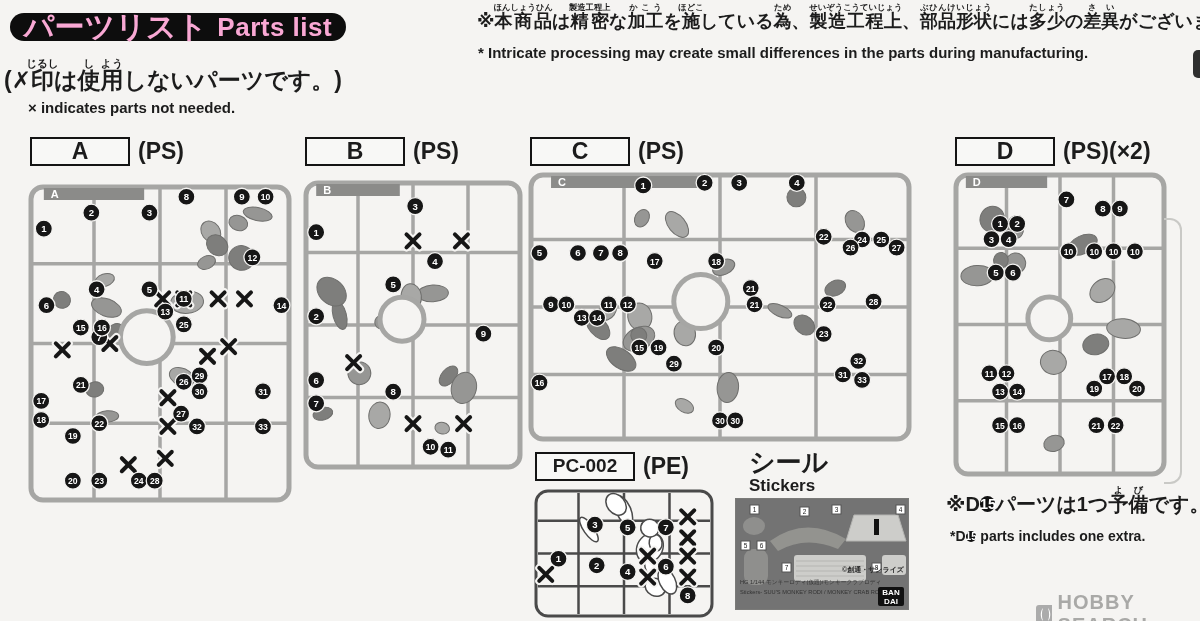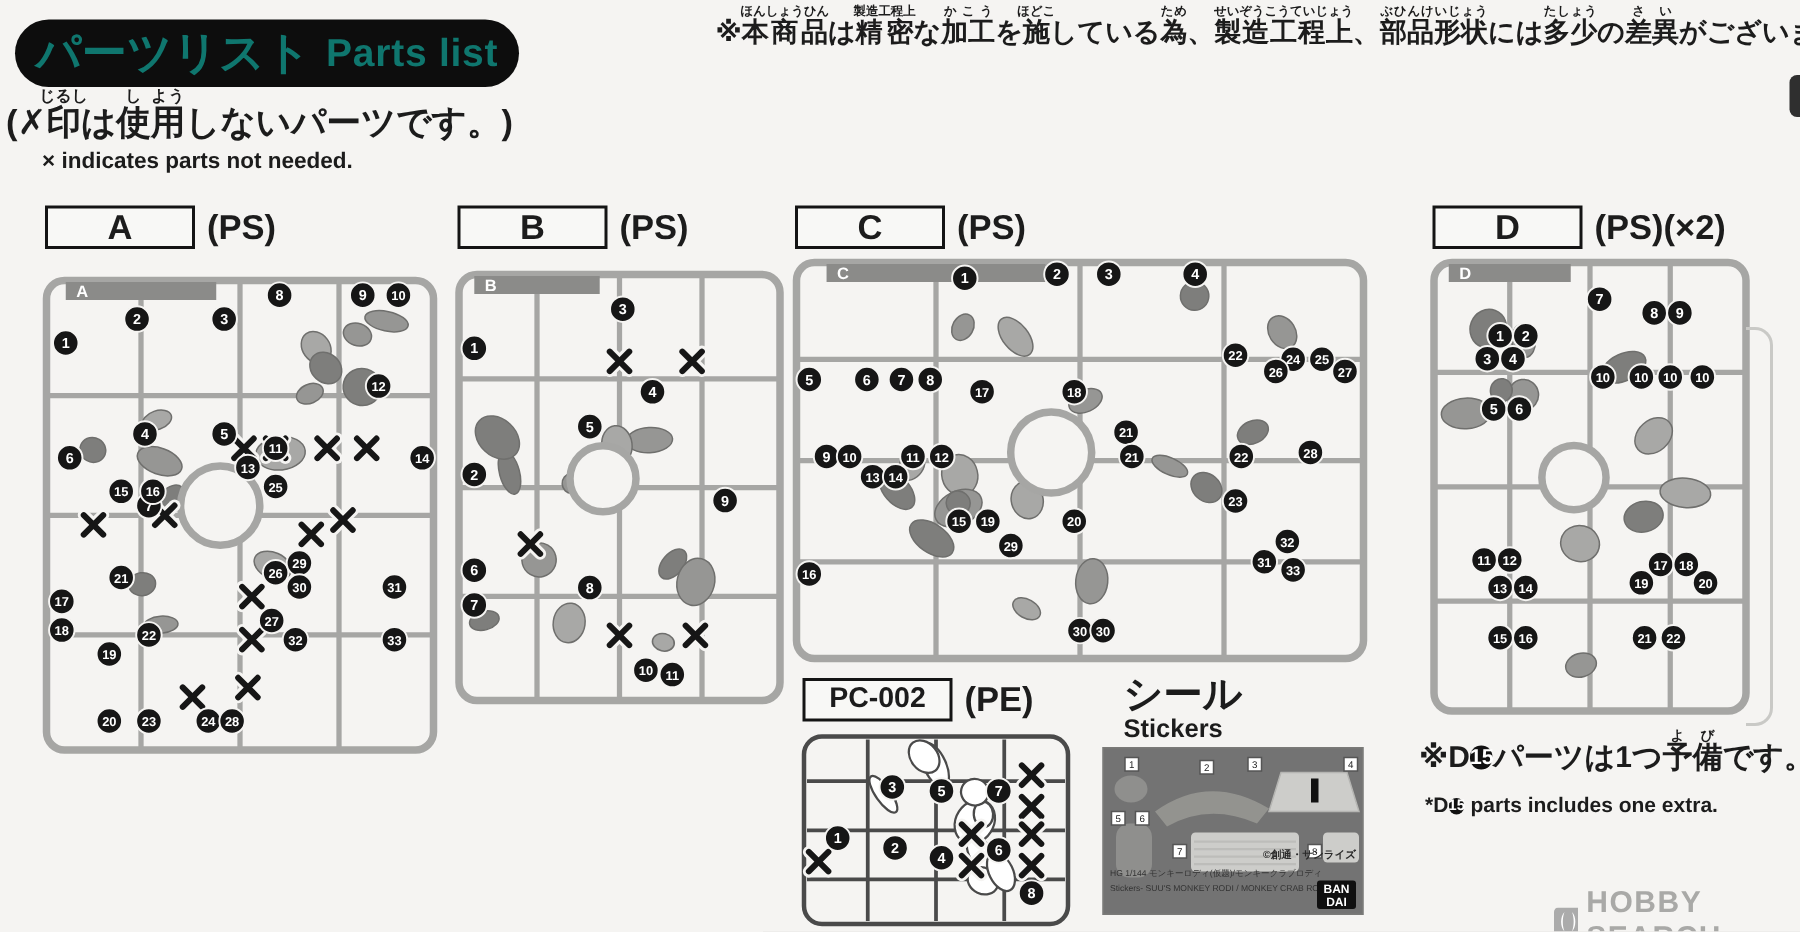--- a/index.html
+++ b/index.html
@@ -1,20 +1,20 @@
 <!DOCTYPE html>
 <html><head>
 <meta charset="utf-8">
 <style>
   html,body{margin:0;padding:0;background:#e8e8e6;}
   .page{position:relative;width:1200px;height:621px;background:#f5f4f2;overflow:hidden;
         font-family:"Liberation Sans","DejaVu Sans",sans-serif;color:#1c1c1c;}
   
-  .banner{position:absolute;left:10px;top:13px;width:336px;height:45px;background:#0d0d0d;
-          border-radius:23px;display:flex;align-items:center;justify-content:center;gap:10px;color:#0f766e;}
+  .banner{position:absolute;left:10px;top:13px;width:336px;height:28px;background:#0d0d0d;
+          border-radius:23px;display:flex;align-items:center;justify-content:center;gap:10px;color:#f9a8d4;}
   .banner-jp{font-size:30px;font-weight:700;}
   .banner-en{font-size:26px;font-weight:700;letter-spacing:.5px;}
   .note-jp{position:absolute;left:4px;top:58px;font-size:23px;font-weight:700;white-space:nowrap;}
   .note-en{position:absolute;left:28px;top:99px;font-size:15px;font-weight:600;}
   ruby rt{font-size:46%;font-weight:600;letter-spacing:0;}
   .disclaimer-jp{position:absolute;left:477px;top:3px;font-size:18px;font-weight:600;white-space:nowrap;}
   .disclaimer-en{position:absolute;left:478px;top:44px;font-size:15px;font-weight:600;}
   
   .runner{position:absolute;}
   .runner-head{position:absolute;left:2px;top:0;display:flex;align-items:center;gap:8px;height:28px;}
@@ -59,20 +59,21 @@
 <div class="page">
 
   <div class="banner">
     <span class="banner-jp">パーツリスト</span>
     <span class="banner-en">Parts list</span>
   </div>
   <div class="note-jp">(✗<ruby>印<rt>じるし</rt></ruby>は<ruby>使<rt>し</rt></ruby><ruby>用<rt>よう</rt></ruby>しないパーツです。)</div>
   <div class="note-en">× indicates parts not needed.</div>
 
   <div class="disclaimer-jp">※<ruby>本商品<rt>ほんしょうひん</rt></ruby>は<ruby>精密<rt>製造工程上</rt></ruby>な<ruby>加工<rt>かこう</rt></ruby>を<ruby>施<rt>ほどこ</rt></ruby>している<ruby>為<rt>ため</rt></ruby>、<ruby>製造工程上<rt>せいぞうこうていじょう</rt></ruby>、<ruby>部品形状<rt>ぶひんけいじょう</rt></ruby>には<ruby>多少<rt>たしょう</rt></ruby>の<ruby>差異<rt>さい</rt></ruby>がございます。</div>
+  <div class="disclaimer-en">* Intricate processing may create small differences in the parts during manufacturing.</div>
 
   <div class="runner runner-a">
     <div class="runner-head">
       <div class="label-box">
         <span>A</span>
       </div>
       <span class="material">(PS)</span>
     </div>
     <div class="sprue"><svg width="264" height="319">
           <rect x="3" y="3" width="258" height="313" rx="12" fill="none" stroke="#a6a6a4" stroke-width="5"></rect>

